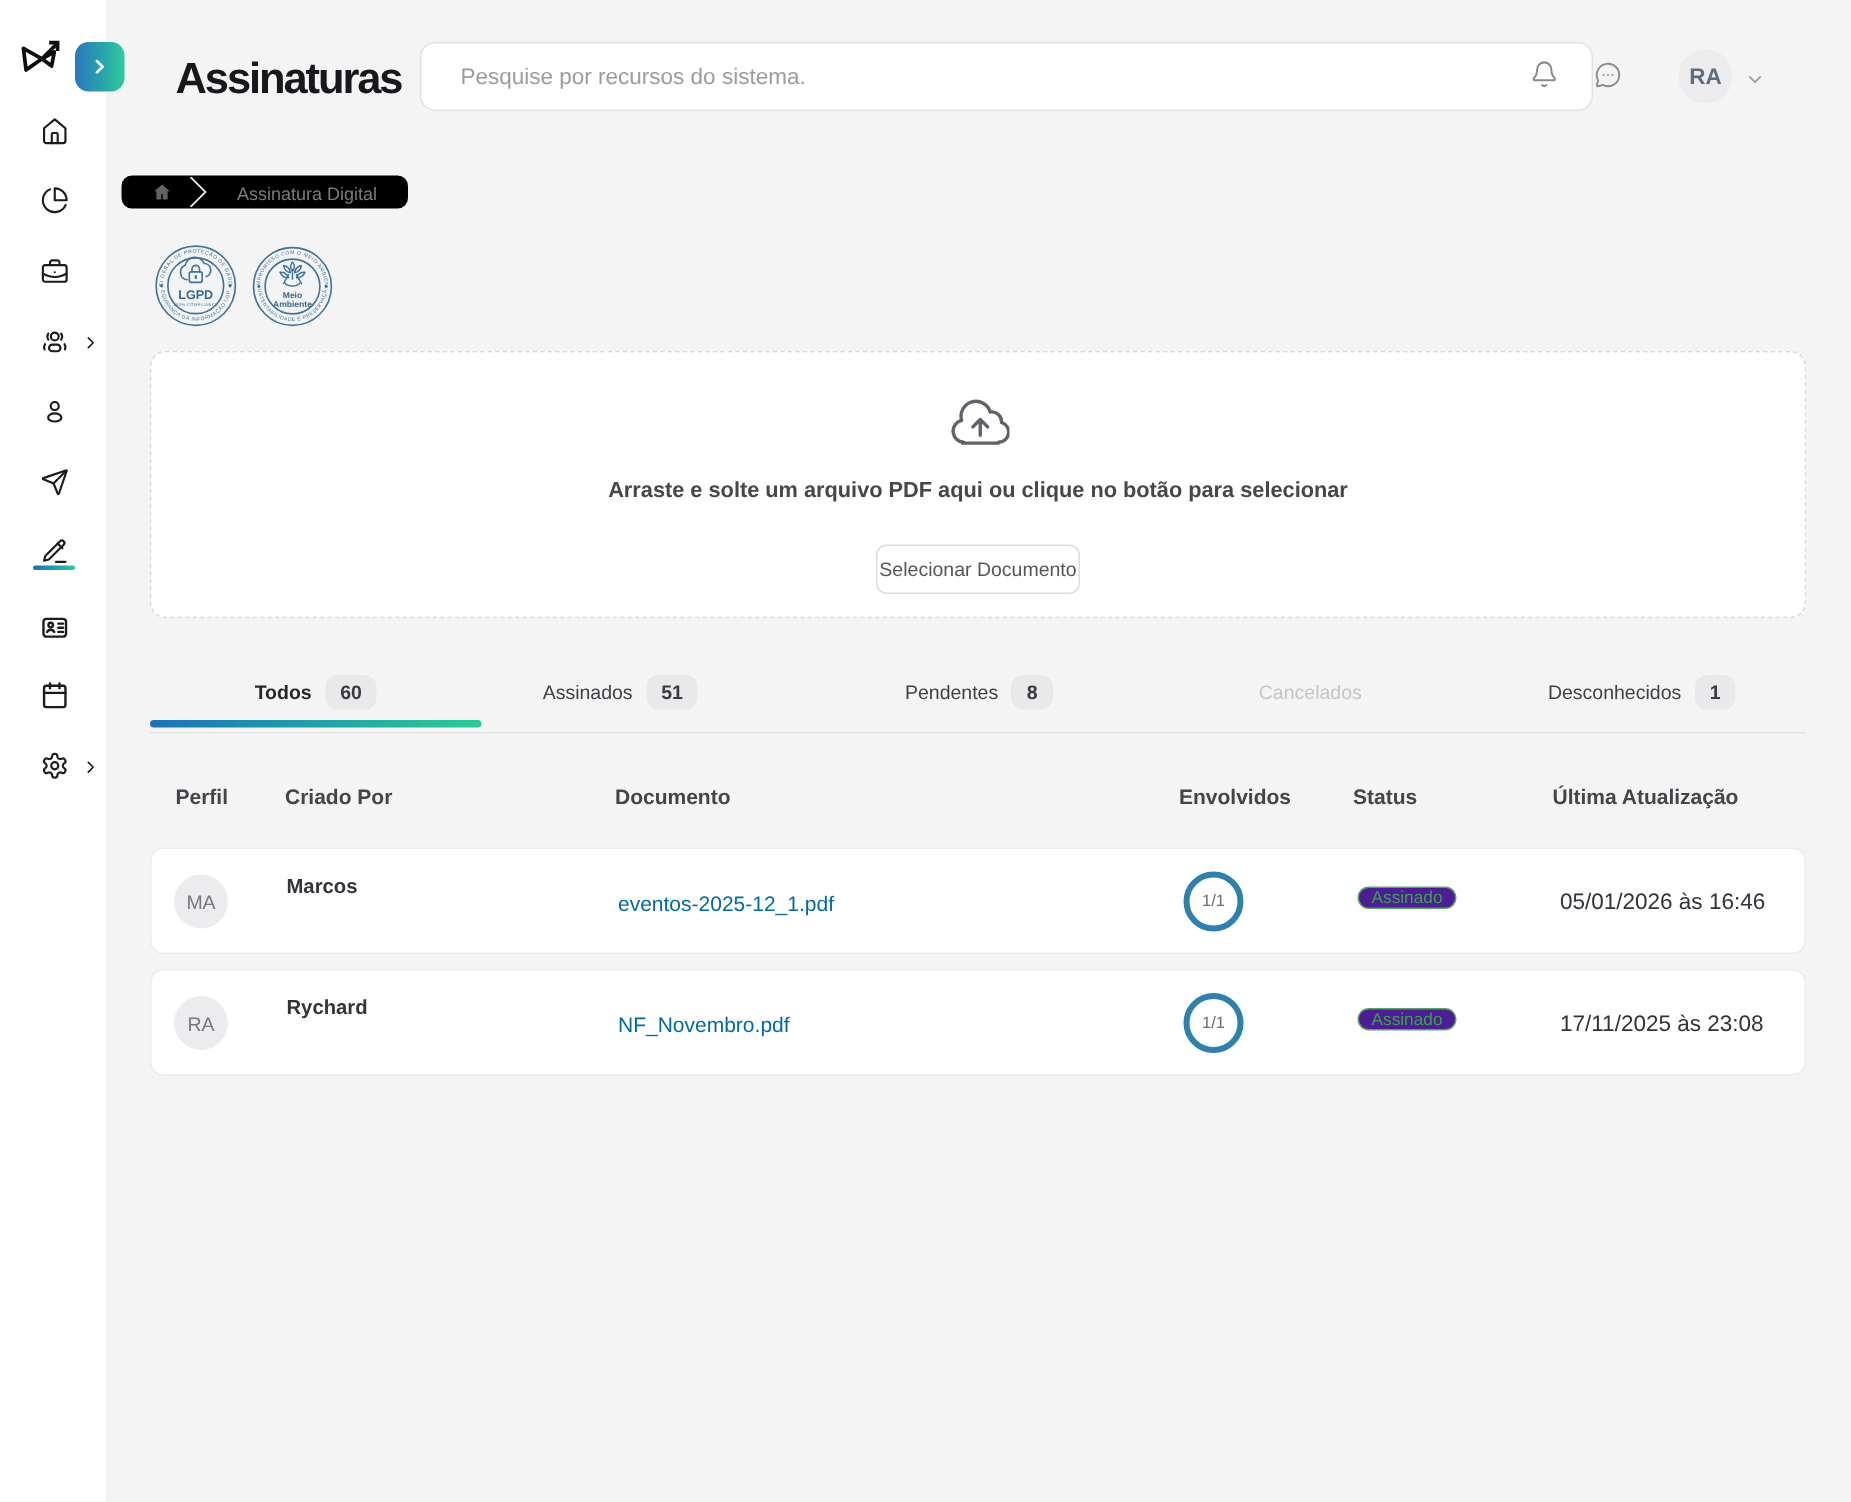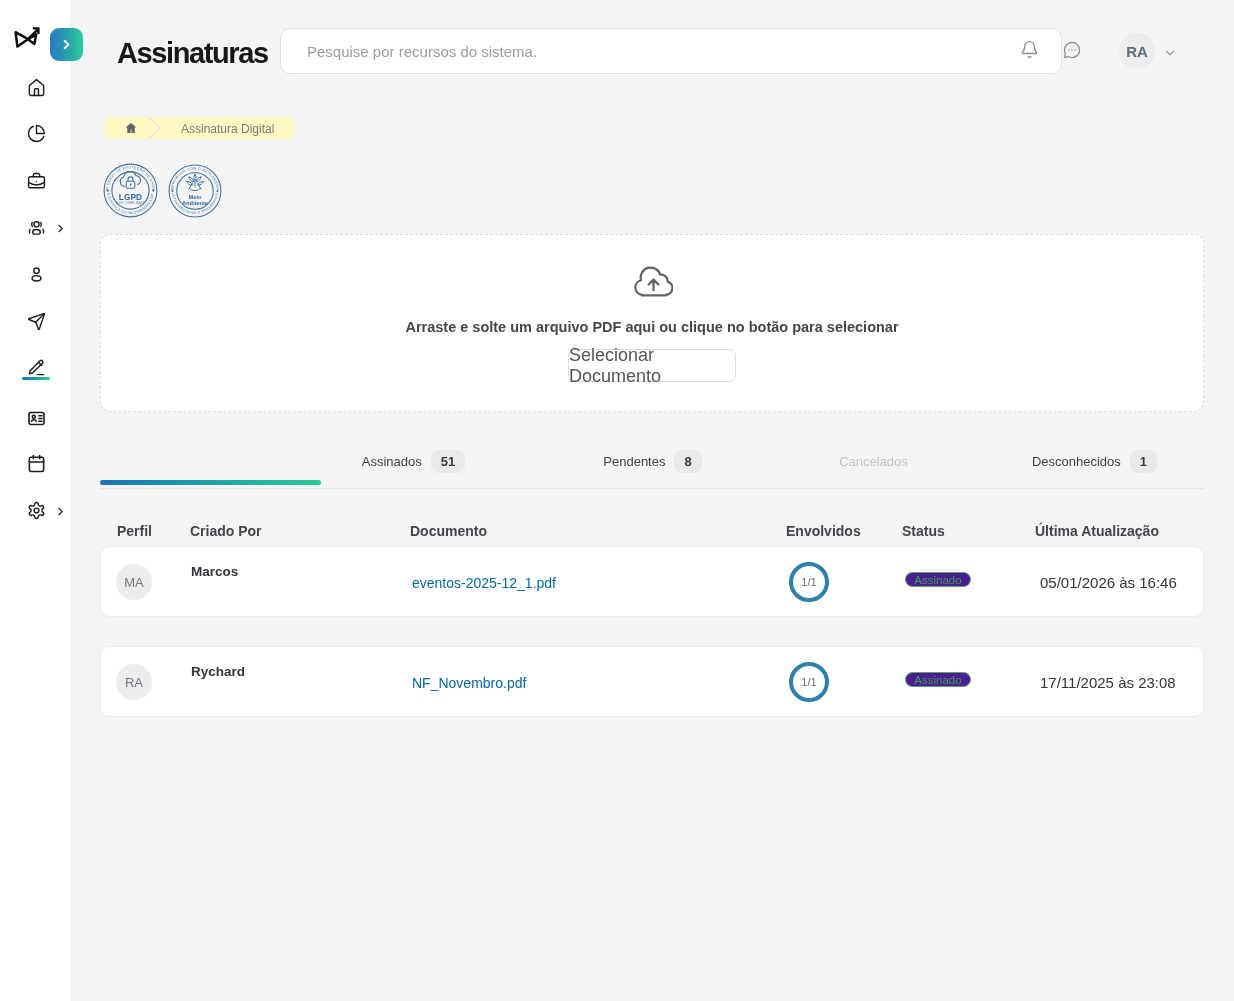--- a/index.html
+++ b/index.html
@@ -17,26 +17,26 @@
   #toggle { position:absolute; left:50px; top:28px; width:33px; height:33px; border-radius:9px;
     background:linear-gradient(90deg,#2a7ac0 0%, #27a3ab 55%, #2fcb9b 100%); display:flex; align-items:center; justify-content:center; }
 
   
   #title { position:absolute; left:117px; top:37px; font-size:29px; font-weight:700; color:#17171c; letter-spacing:-1.4px; }
   #search { position:absolute; left:280px; top:28px; width:782px; height:46px; background:#fff; border:1px solid #e2e2e2; border-radius:10px; }
   #search span { position:absolute; left:26px; top:14px; font-size:15px; color:#9b9ba1; }
   #avatar { position:absolute; left:1119px; top:33px; width:36px; height:36px; border-radius:50%; background:#ececee; display:flex; align-items:center; justify-content:center; font-size:15px; font-weight:700; color:#5d6d7d; }
 
   
-  #crumb { position:absolute; left:104px; top:117px; width:191px; height:22px; background:#fef9c3; border-radius:7px; }
+  #crumb { position:absolute; left:81px; top:117px; width:191px; height:22px; background:#000000; border-radius:7px; }
 
   
   #panel { position:absolute; left:100px; top:234px; width:1104px; height:178px; background:#fff; border:1px dashed #d9d9d9; border-radius:10px; }
   #droptext { position:absolute; left:0; top:84px; width:100%; text-align:center; font-size:14.5px; font-weight:700; color:#474747; }
-  #selbtn { position:absolute; left:50%; top:114px; transform:translateX(-50%); width:168px; height:33px; background:#fff; border:1px solid #dcdcdc; border-radius:7px; font-size:18px; color:#555; display:flex; align-items:center; justify-content:center; }
+  #selbtn { position:absolute; left:50%; top:128px; transform:translateX(-50%); width:136px; height:33px; background:#fff; border:1px solid #dcdcdc; border-radius:7px; font-size:13px; color:#555; display:flex; align-items:center; justify-content:center; }
 
   
   .tab { position:absolute; top:448px; height:26px; display:flex; align-items:center; justify-content:center; gap:9px; width:221px; }
   .tab .lbl { font-size:13px; color:#3f3f46; }
   .tab .badge { background:#e9e9eb; border-radius:8px; padding:4px 10px; font-size:13px; font-weight:700; color:#3a3a40; }
   #tabline { position:absolute; left:100px; top:488px; width:1104px; height:1px; background:#e4e4e7; }
   #tabactive { position:absolute; left:100px; top:480px; width:221px; height:5px; border-radius:3px;
     background:linear-gradient(90deg,#1d71b8 0%, #1f9daa 45%, #2bcb96 100%); }
 
   
@@ -217,20 +217,24 @@
       <g fill="none" stroke="#5f6368" stroke-width="2.2" stroke-linecap="round" stroke-linejoin="round">
         <path d="M 8.2 29 A 7.2 7.2 0 0 1 6.9 14.8 A 9.6 9.6 0 0 1 25.5 9.4 A 6.3 6.3 0 0 1 32.8 16.1 A 6.6 6.6 0 0 1 31 29"></path>
         <path d="M 7.6 29.6 H 30.6"></path>
         <path d="M 19 24.5 v-10 M 14.2 19 l4.8-4.8 l4.8 4.8"></path>
       </g>
     </svg>
     <div id="droptext">Arraste e solte um arquivo PDF aqui ou clique no botão para selecionar</div>
     <div id="selbtn">Selecionar Documento</div>
   </div>
 
+  <div class="tab" style="left:100px;">
+      <span class="lbl" style="font-weight:700; color:#26262b;">Todos</span>
+      <span class="badge">60</span>
+    </div>
   <div class="tab" style="left:303px;">
       <span class="lbl">Assinados</span>
       <span class="badge">51</span>
     </div>
   <div class="tab" style="left:542px;">
       <span class="lbl">Pendentes</span>
       <span class="badge">8</span>
     </div>
   <div class="tab" style="left:763px;">
       <span class="lbl" style="color:#c4c4c9;">Cancelados</span>
@@ -242,21 +246,21 @@
   <div id="tabline"></div>
   <div id="tabactive"></div>
 
   <div class="th" style="left:117px;">Perfil</div>
   <div class="th" style="left:190px;">Criado Por</div>
   <div class="th" style="left:410px;">Documento</div>
   <div class="th" style="left:786px;">Envolvidos</div>
   <div class="th" style="left:902px;">Status</div>
   <div class="th" style="left:1035px;">Última Atualização</div>
 
-  <div class="row" style="top:546px;text-decoration:underline;">
+  <div class="row" style="top:565px;text-decoration:underline;">
     <div class="avcirc">MA</div>
     <div class="rname">Marcos</div>
     <div class="rdoc">eventos-2025-12_1.pdf</div>
     <div class="rinv">1/1</div>
     <div class="rstat">Assinado</div>
     <div class="rdate">05/01/2026 às 16:46</div>
   </div>
   <div class="row" style="top:646px;">
     <div class="avcirc">RA</div>
     <div class="rname">Rychard</div>

